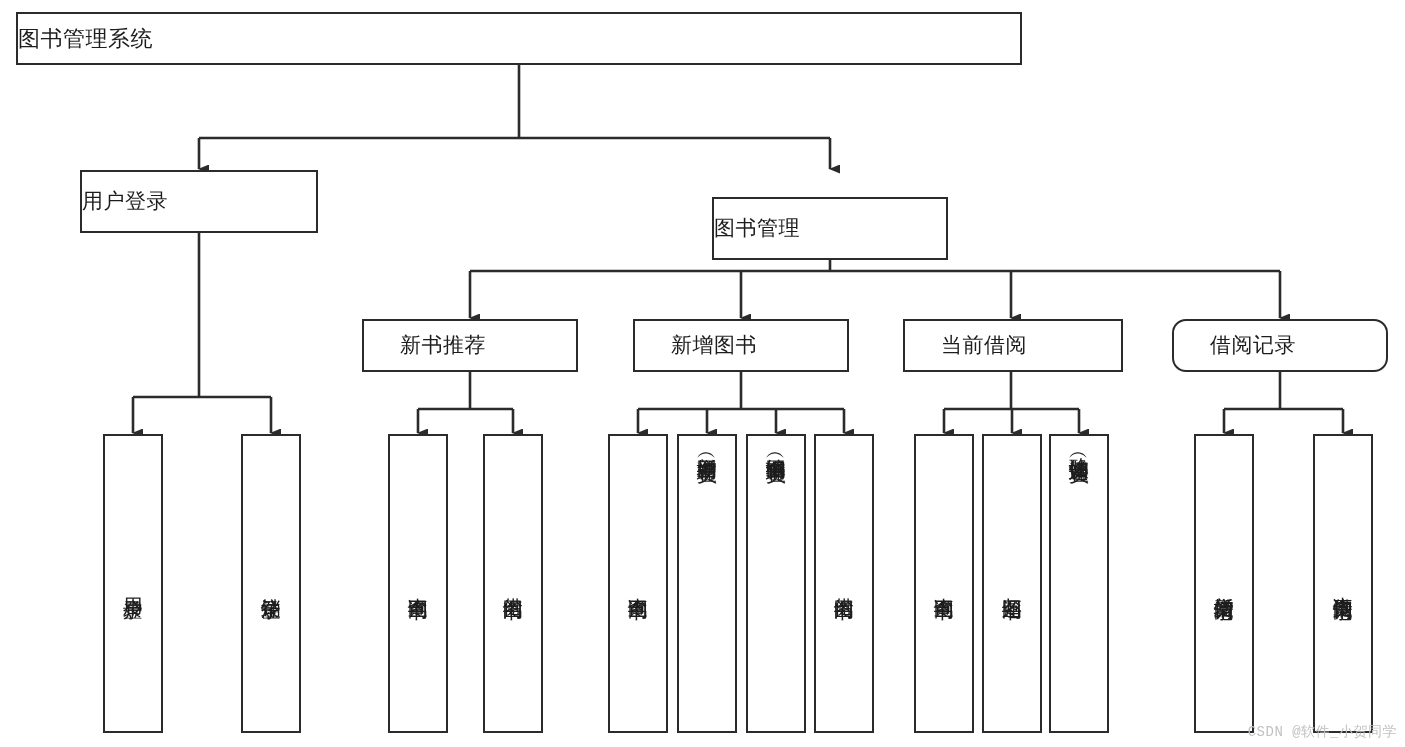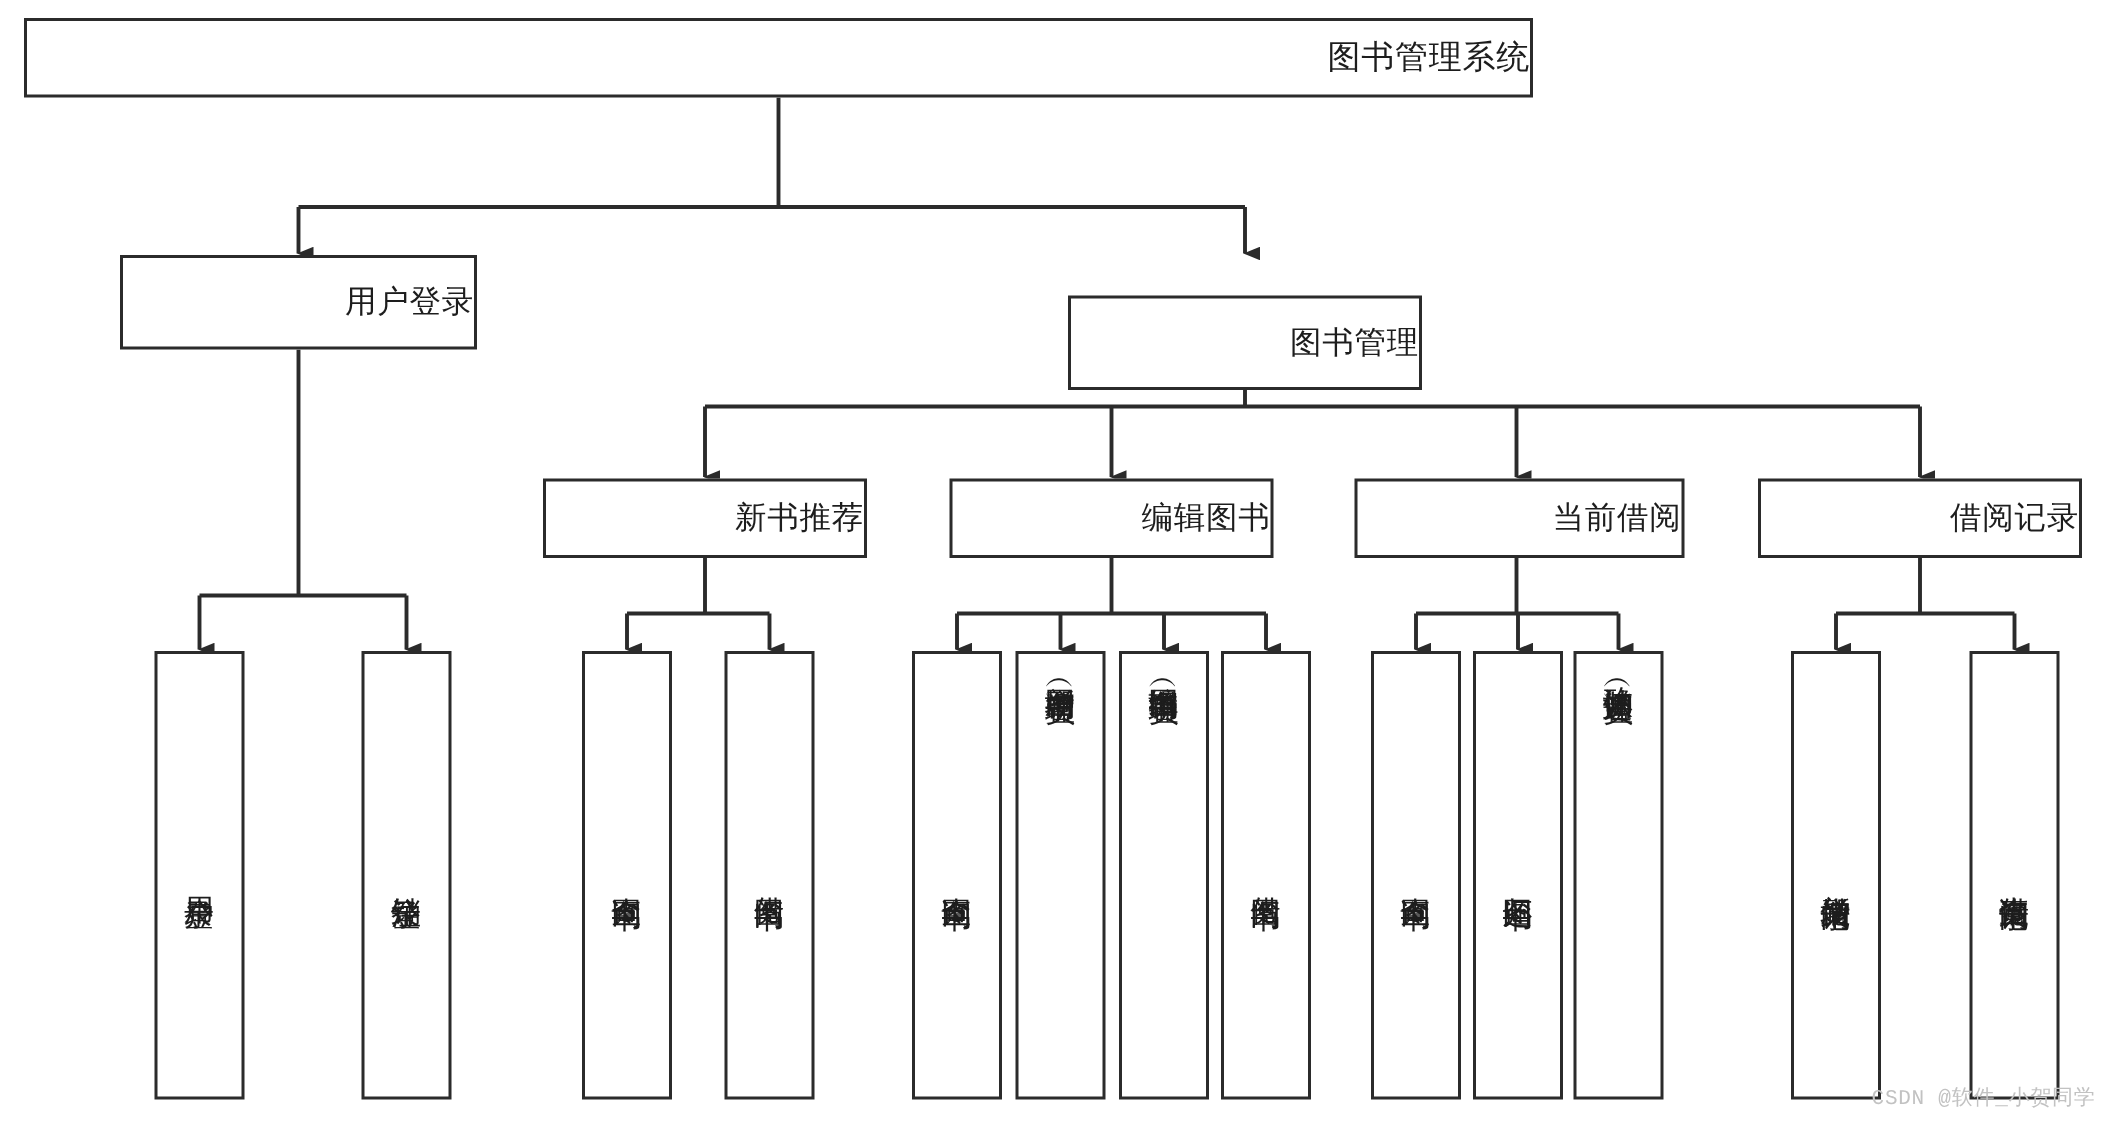--- a/index.html
+++ b/index.html
@@ -26,21 +26,21 @@
     height: 747px;
     pointer-events: none;
   }
   .node {
     position: absolute;
     box-sizing: border-box;
     background: #ffffff;
     border: 2px solid #2b2b2b;
     display: flex;
     align-items: center;
-    justify-content: flex-end;
+    justify-content: flex-start;
     color: #1a1a1a;
   }
   .node-label {
     font-size: 21px;
     line-height: 1.25;
     letter-spacing: 0.5px;
     white-space: nowrap;
     color: #1d1d1d;
   }
   
@@ -156,26 +156,26 @@
     <span class="node-label">用户登录</span>
   </div>
   <div class="node lvl1" style="left: 712px; top: 170px; width: 236px; height: 63px; margin-top: 27px;">
     <span class="node-label">图书管理</span>
   </div>
 
   <div class="node lvl2" style="left: 362px; top: 319px; width: 216px; height: 53px;">
     <span class="node-label">新书推荐</span>
   </div>
   <div class="node lvl2" style="left: 633px; top: 319px; width: 216px; height: 53px;">
-    <span class="node-label">编辑图书</span>
+    <span class="node-label">新增图书</span>
   </div>
   <div class="node lvl2" style="left: 903px; top: 319px; width: 220px; height: 53px;">
     <span class="node-label">当前借阅</span>
   </div>
-  <div class="node lvl2" style="left: 1172px; top: 319px; width: 216px; height: 53px;">
+  <div class="node lvl2" style="left: 1172px; top: 319px; width: 216px; height: 53px; border-radius: 14px;">
     <span class="node-label">借阅记录</span>
   </div>
 
   <div class="node leaf centered" style="left: 103px; top: 434px; width: 60px; height: 299px;">
     <span class="node-label">用户登录</span>
   </div>
   <div class="node leaf centered" style="left: 241px; top: 434px; width: 60px; height: 299px;">
     <span class="node-label">注销登录</span>
   </div>
   <div class="node leaf centered" style="left: 388px; top: 434px; width: 60px; height: 299px;">

